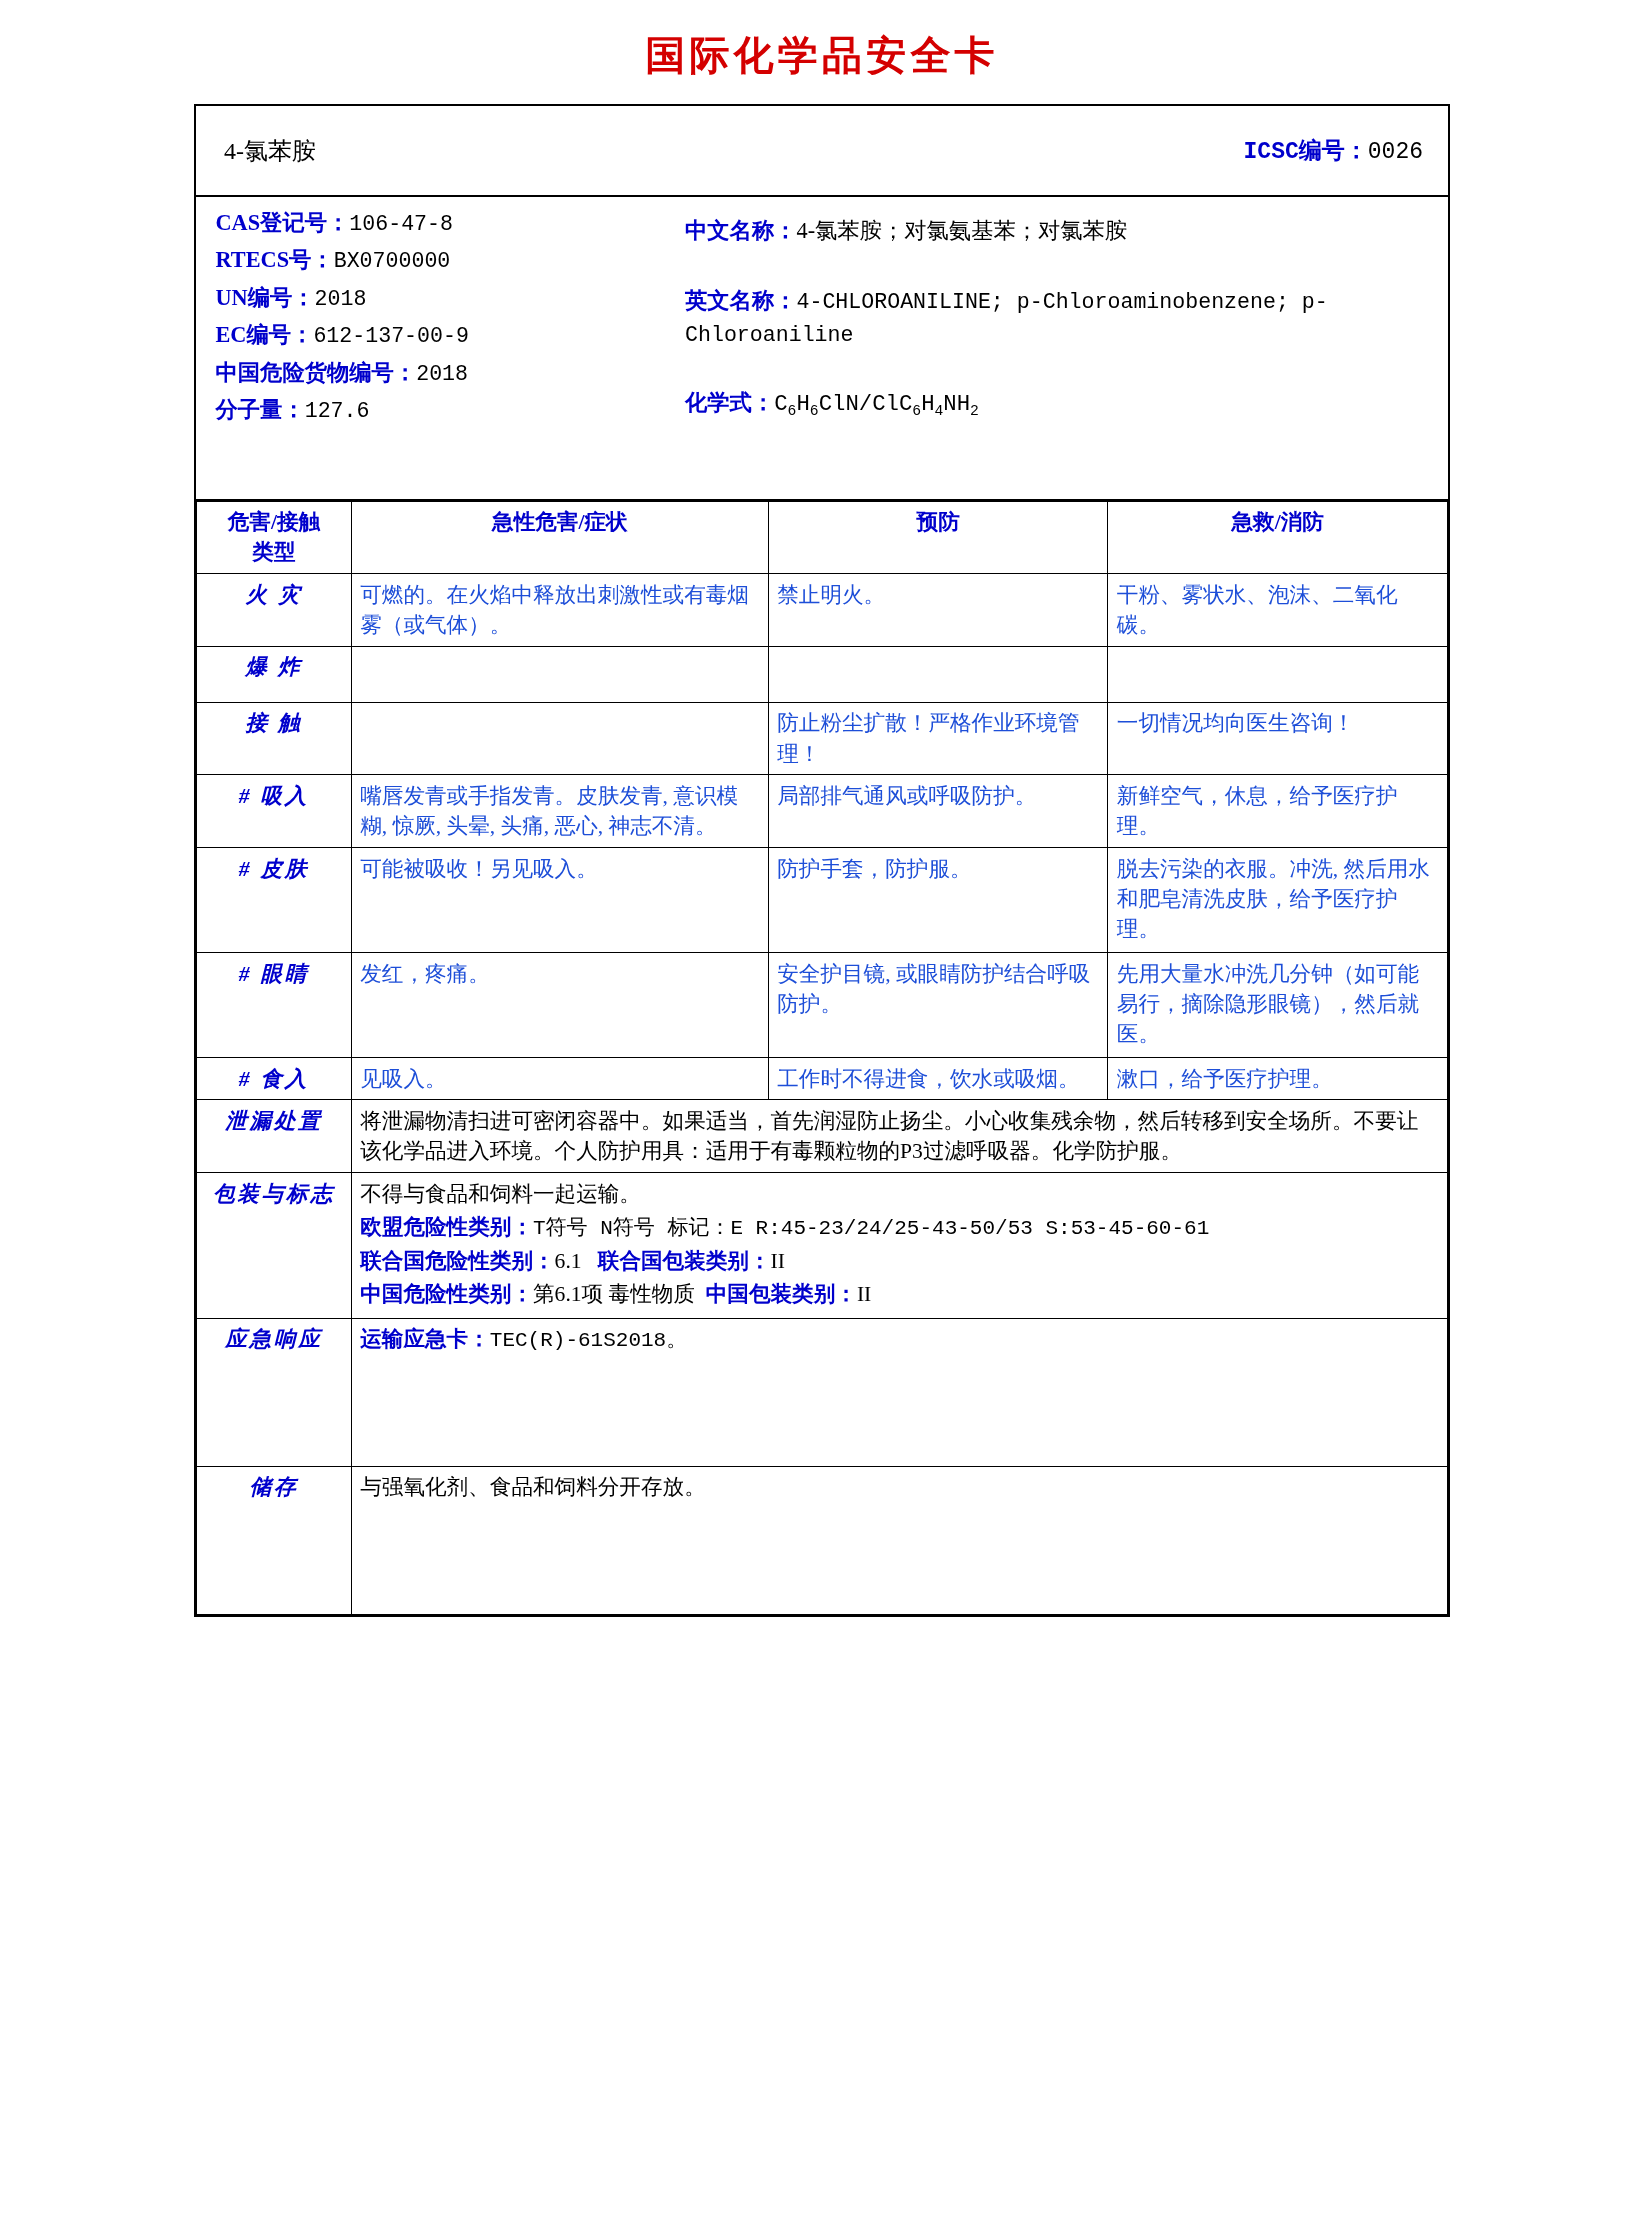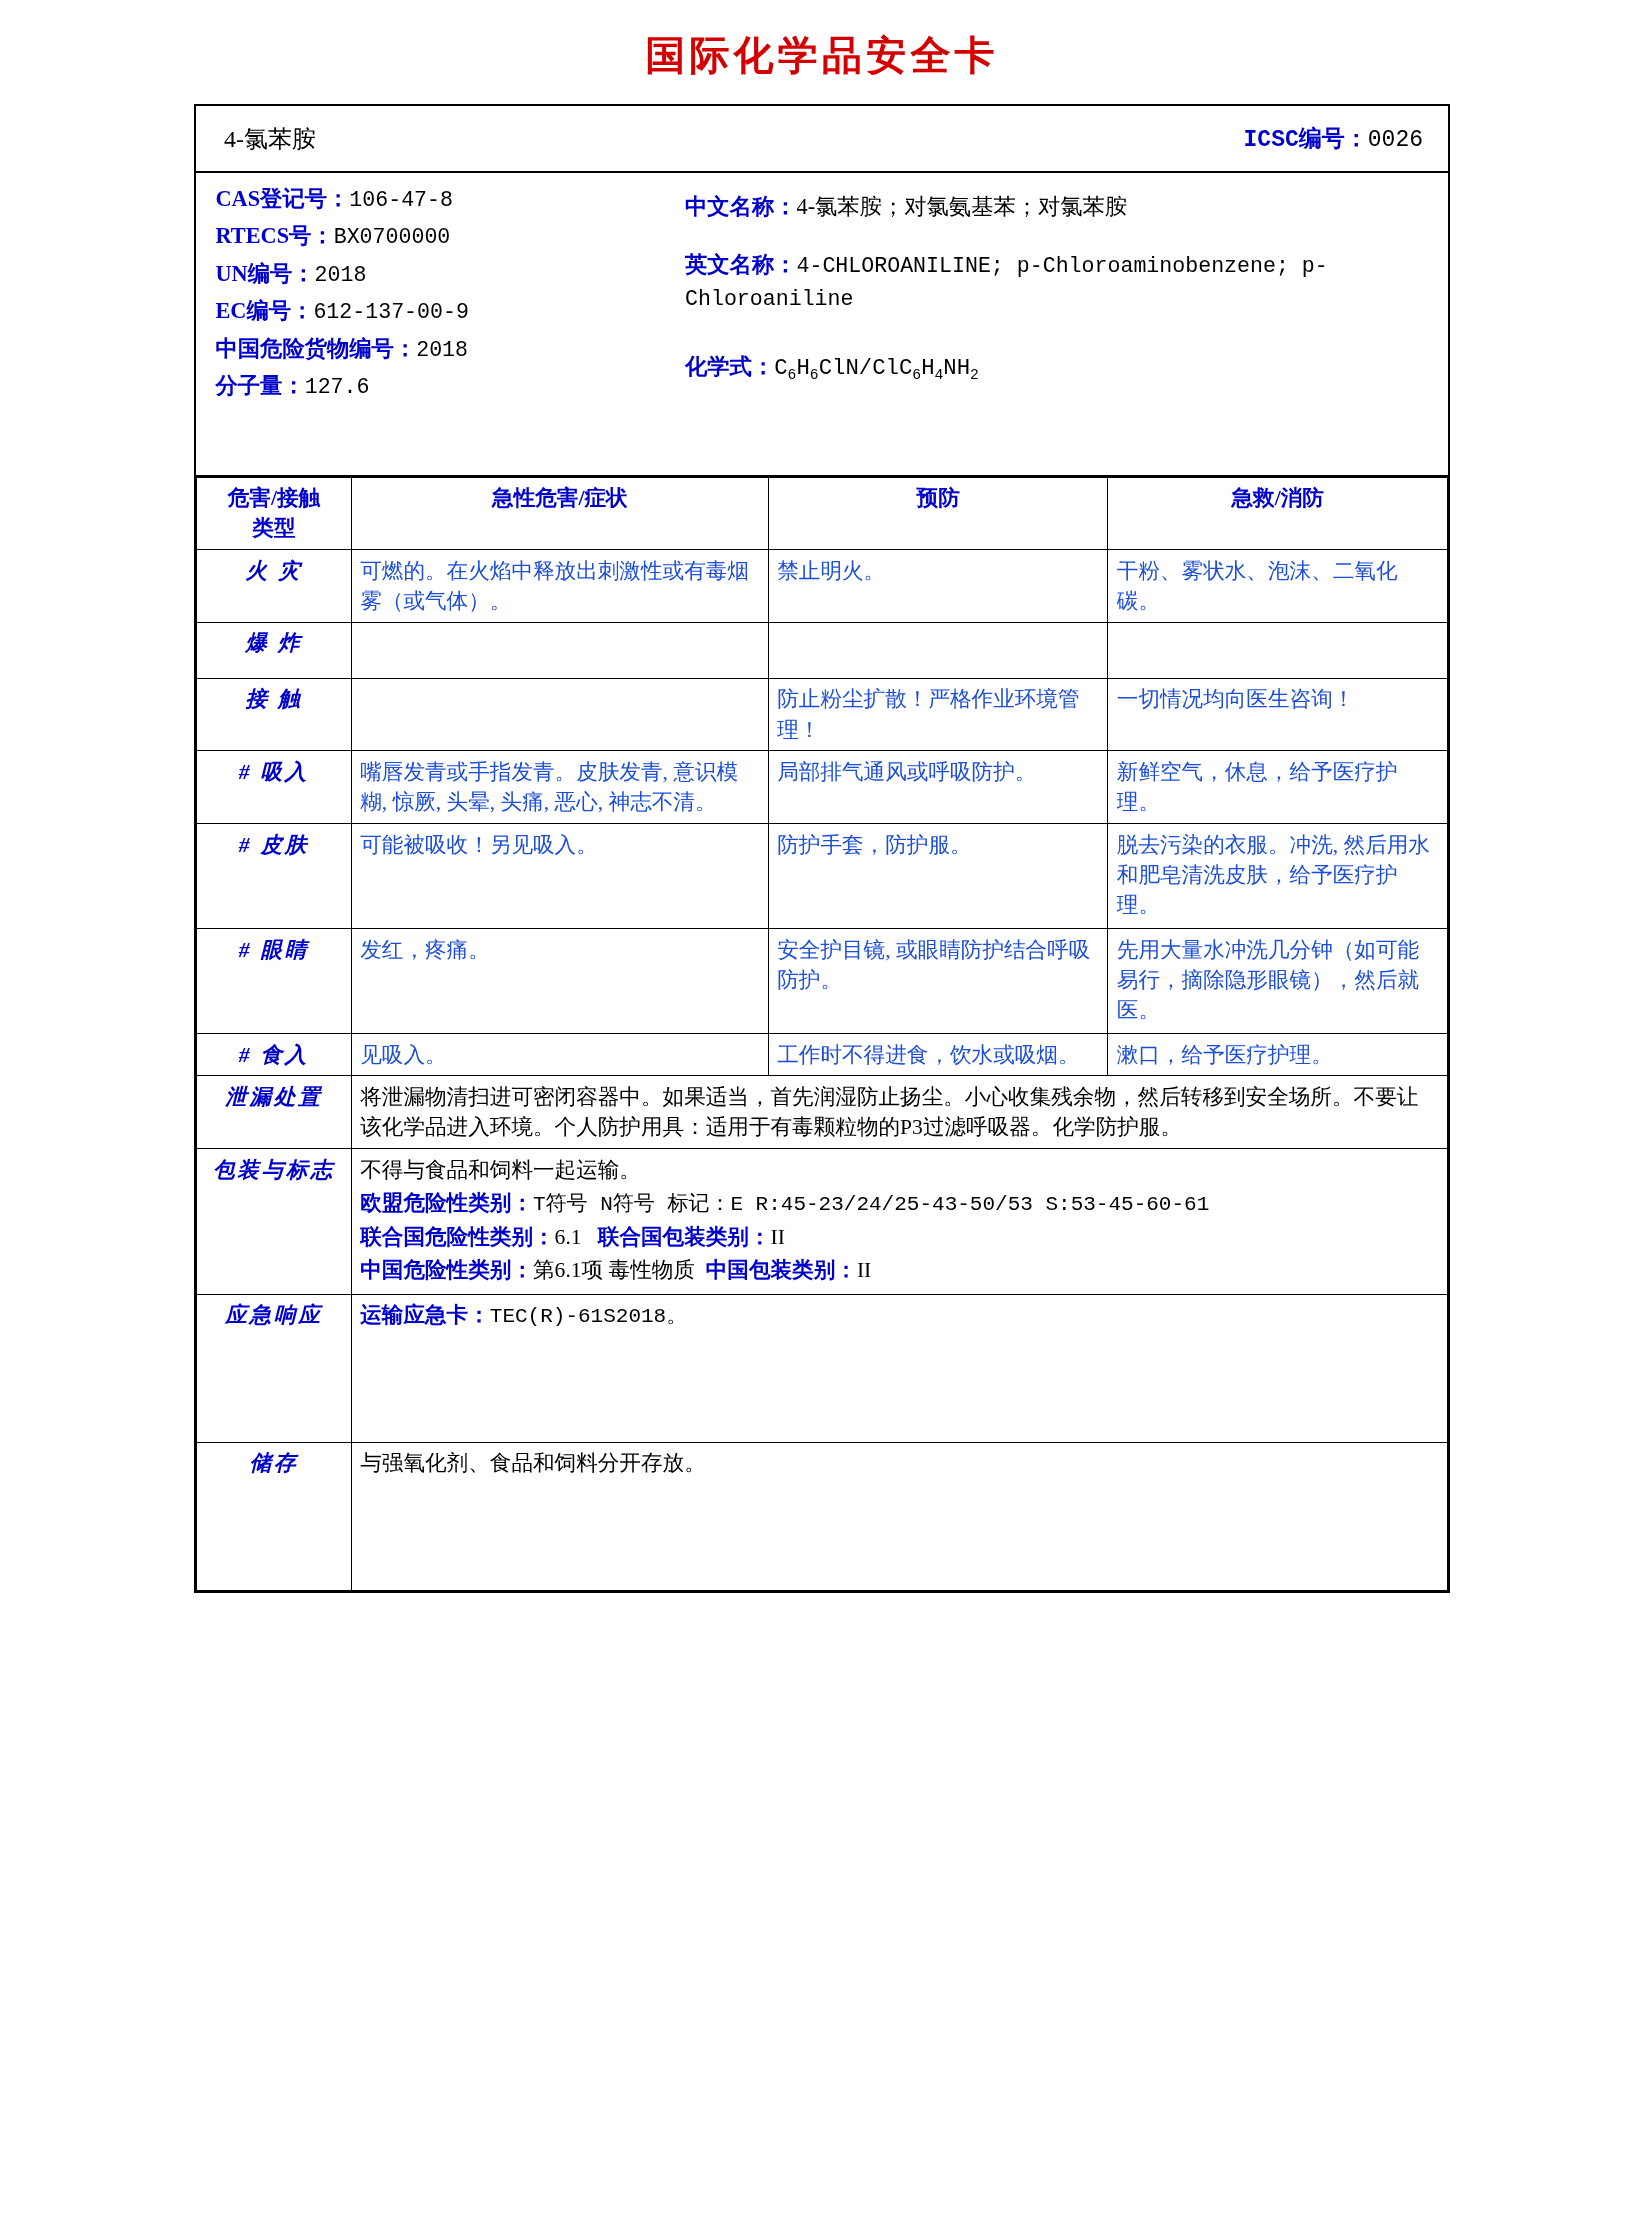--- a/index.html
+++ b/index.html
@@ -35,21 +35,21 @@
     width: 1256px;
     border: 2.1px solid #000;
     box-sizing: border-box;
   }
   
   .hdr {
     display: flex;
     border-bottom: 2.1px solid #000;
     align-items: center;
     min-height: 56px;
-    padding: 4px 0;
+    padding: 16px 0;
   }
   .hdr-name {
     flex: 1;
     font-size: 24px;
     padding: 12.6px 0 12.6px 28px;
     font-family: "Liberation Serif", serif;
   }
   .hdr-icsc {
     padding: 12.6px 25px 12.6px 0;
     font-size: 24px;
@@ -212,21 +212,21 @@
         </div>
         <div class="idrow">
           <span class="k">分子量：</span><span class="v">127.6</span>
         </div>
       </div>
 
       <div class="idright">
         <div class="idrow-wrap">
           <span class="kz">中文名称：</span><span class="vz">4-氯苯胺；对氯氨基苯；对氯苯胺</span>
         </div>
-        <div class="idrow-wrap" style="margin-top:25px;">
+        <div class="idrow-wrap" style="margin-top:37px;">
           <span class="kz">英文名称：</span><span class="v">4-CHLOROANILINE; p-Chloroaminobenzene; p-Chloroaniline</span>
         </div>
         <div class="idrow-wrap" style="margin-top:36px;">
           <span class="kz">化学式：</span><span class="formula">C<sub>6</sub>H<sub>6</sub>ClN/ClC<sub>6</sub>H<sub>4</sub>NH<sub>2</sub></span>
         </div>
       </div>
     </div>
 
     <table class="grid">
       <colgroup>

